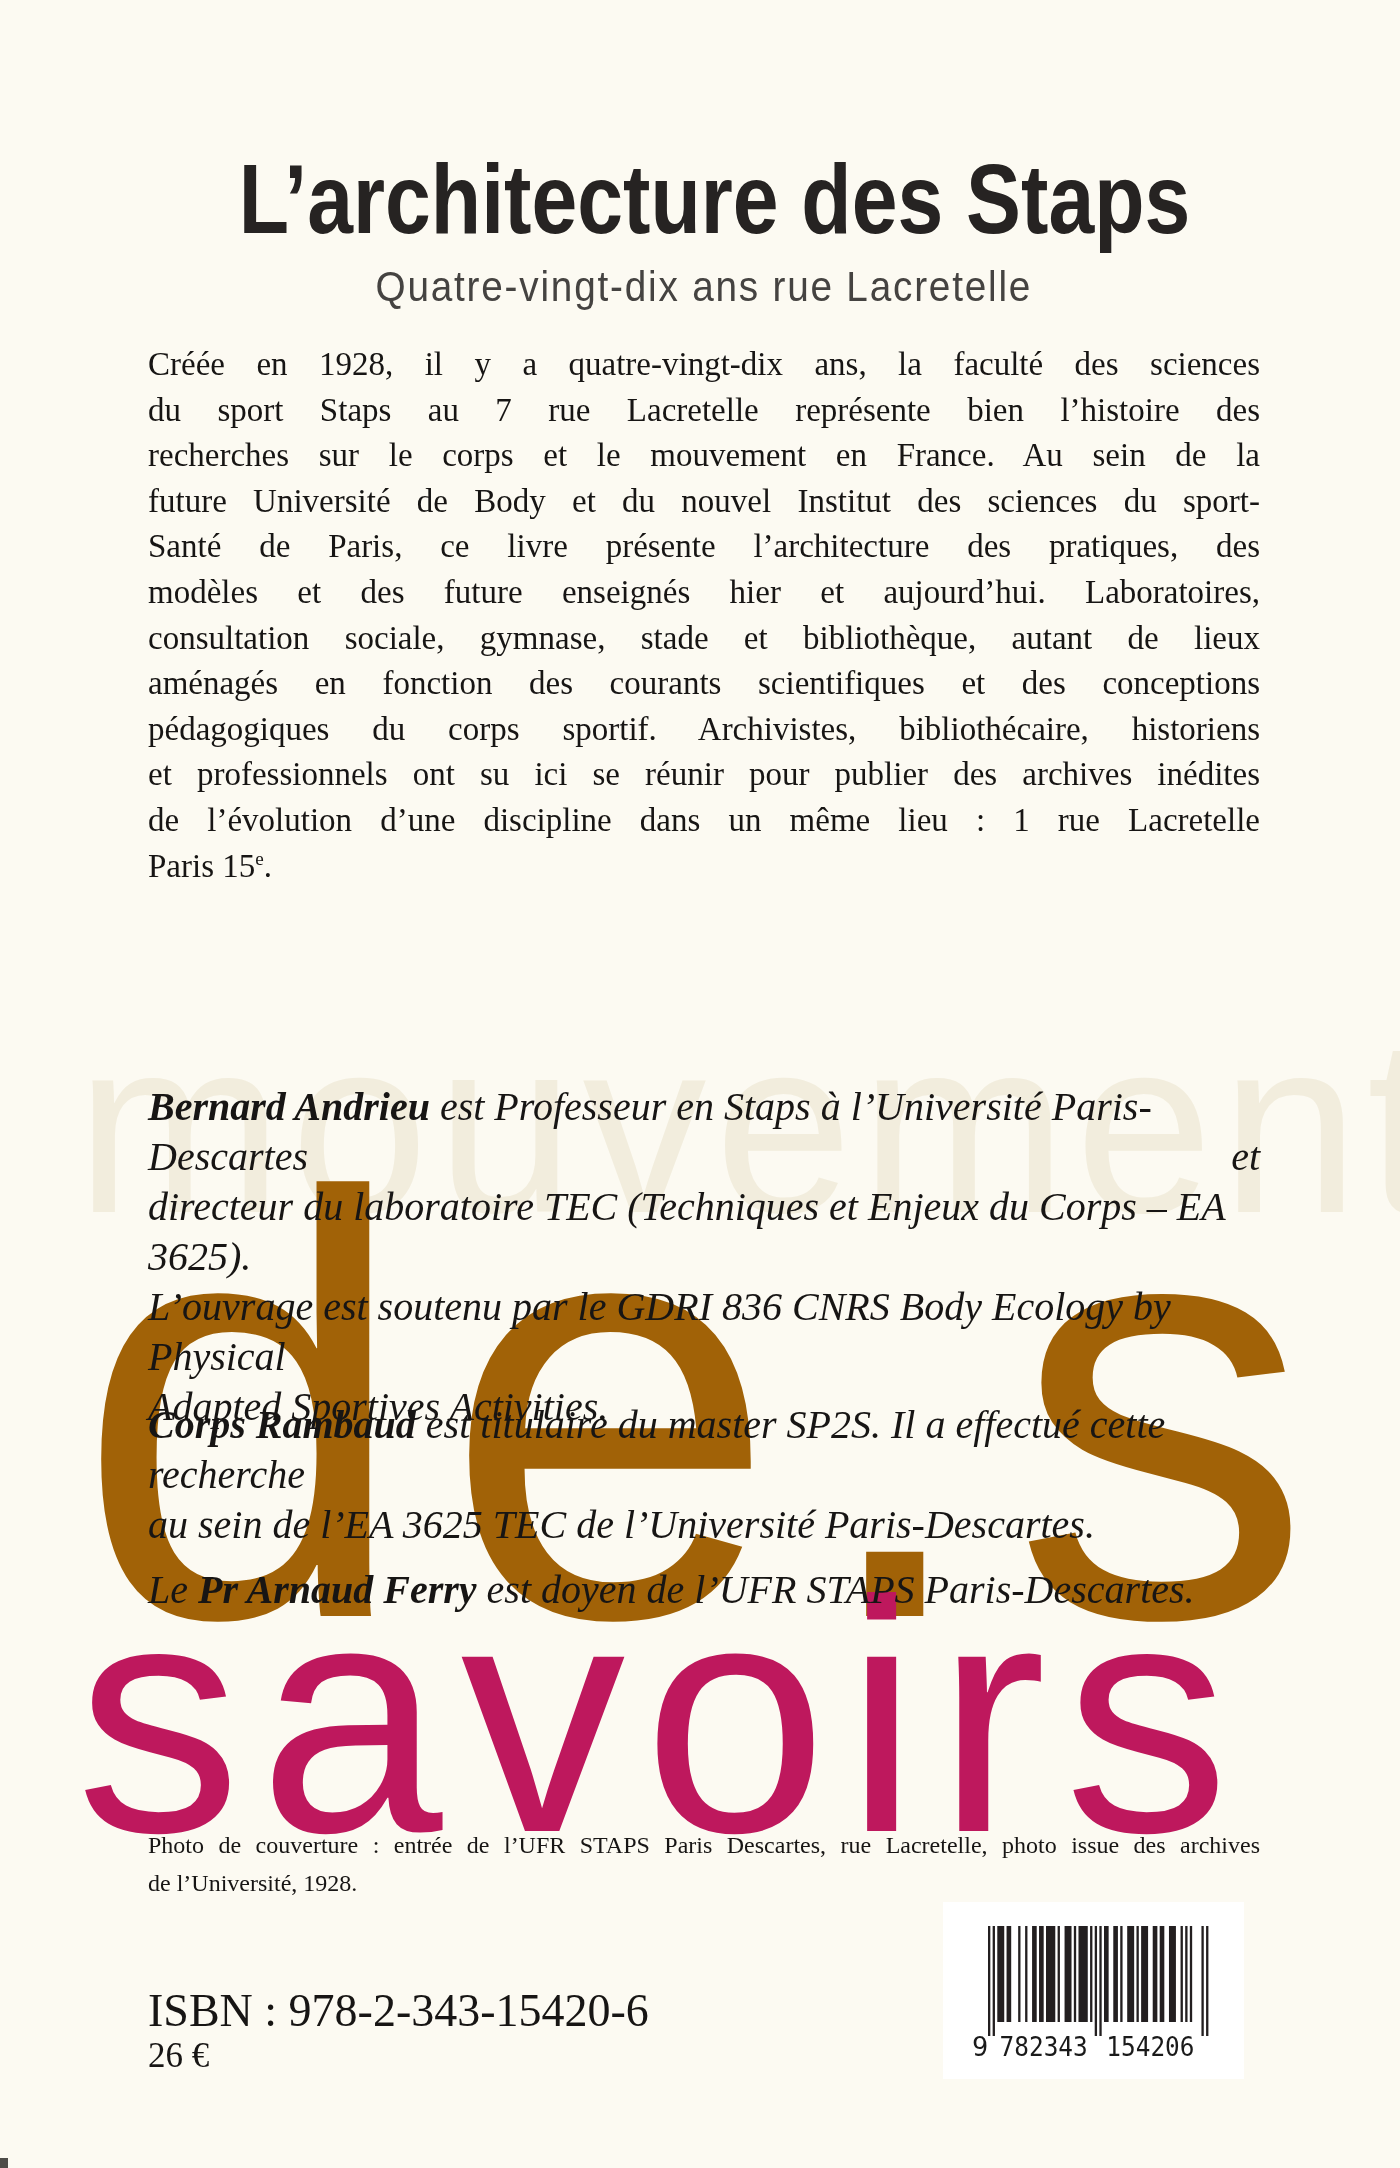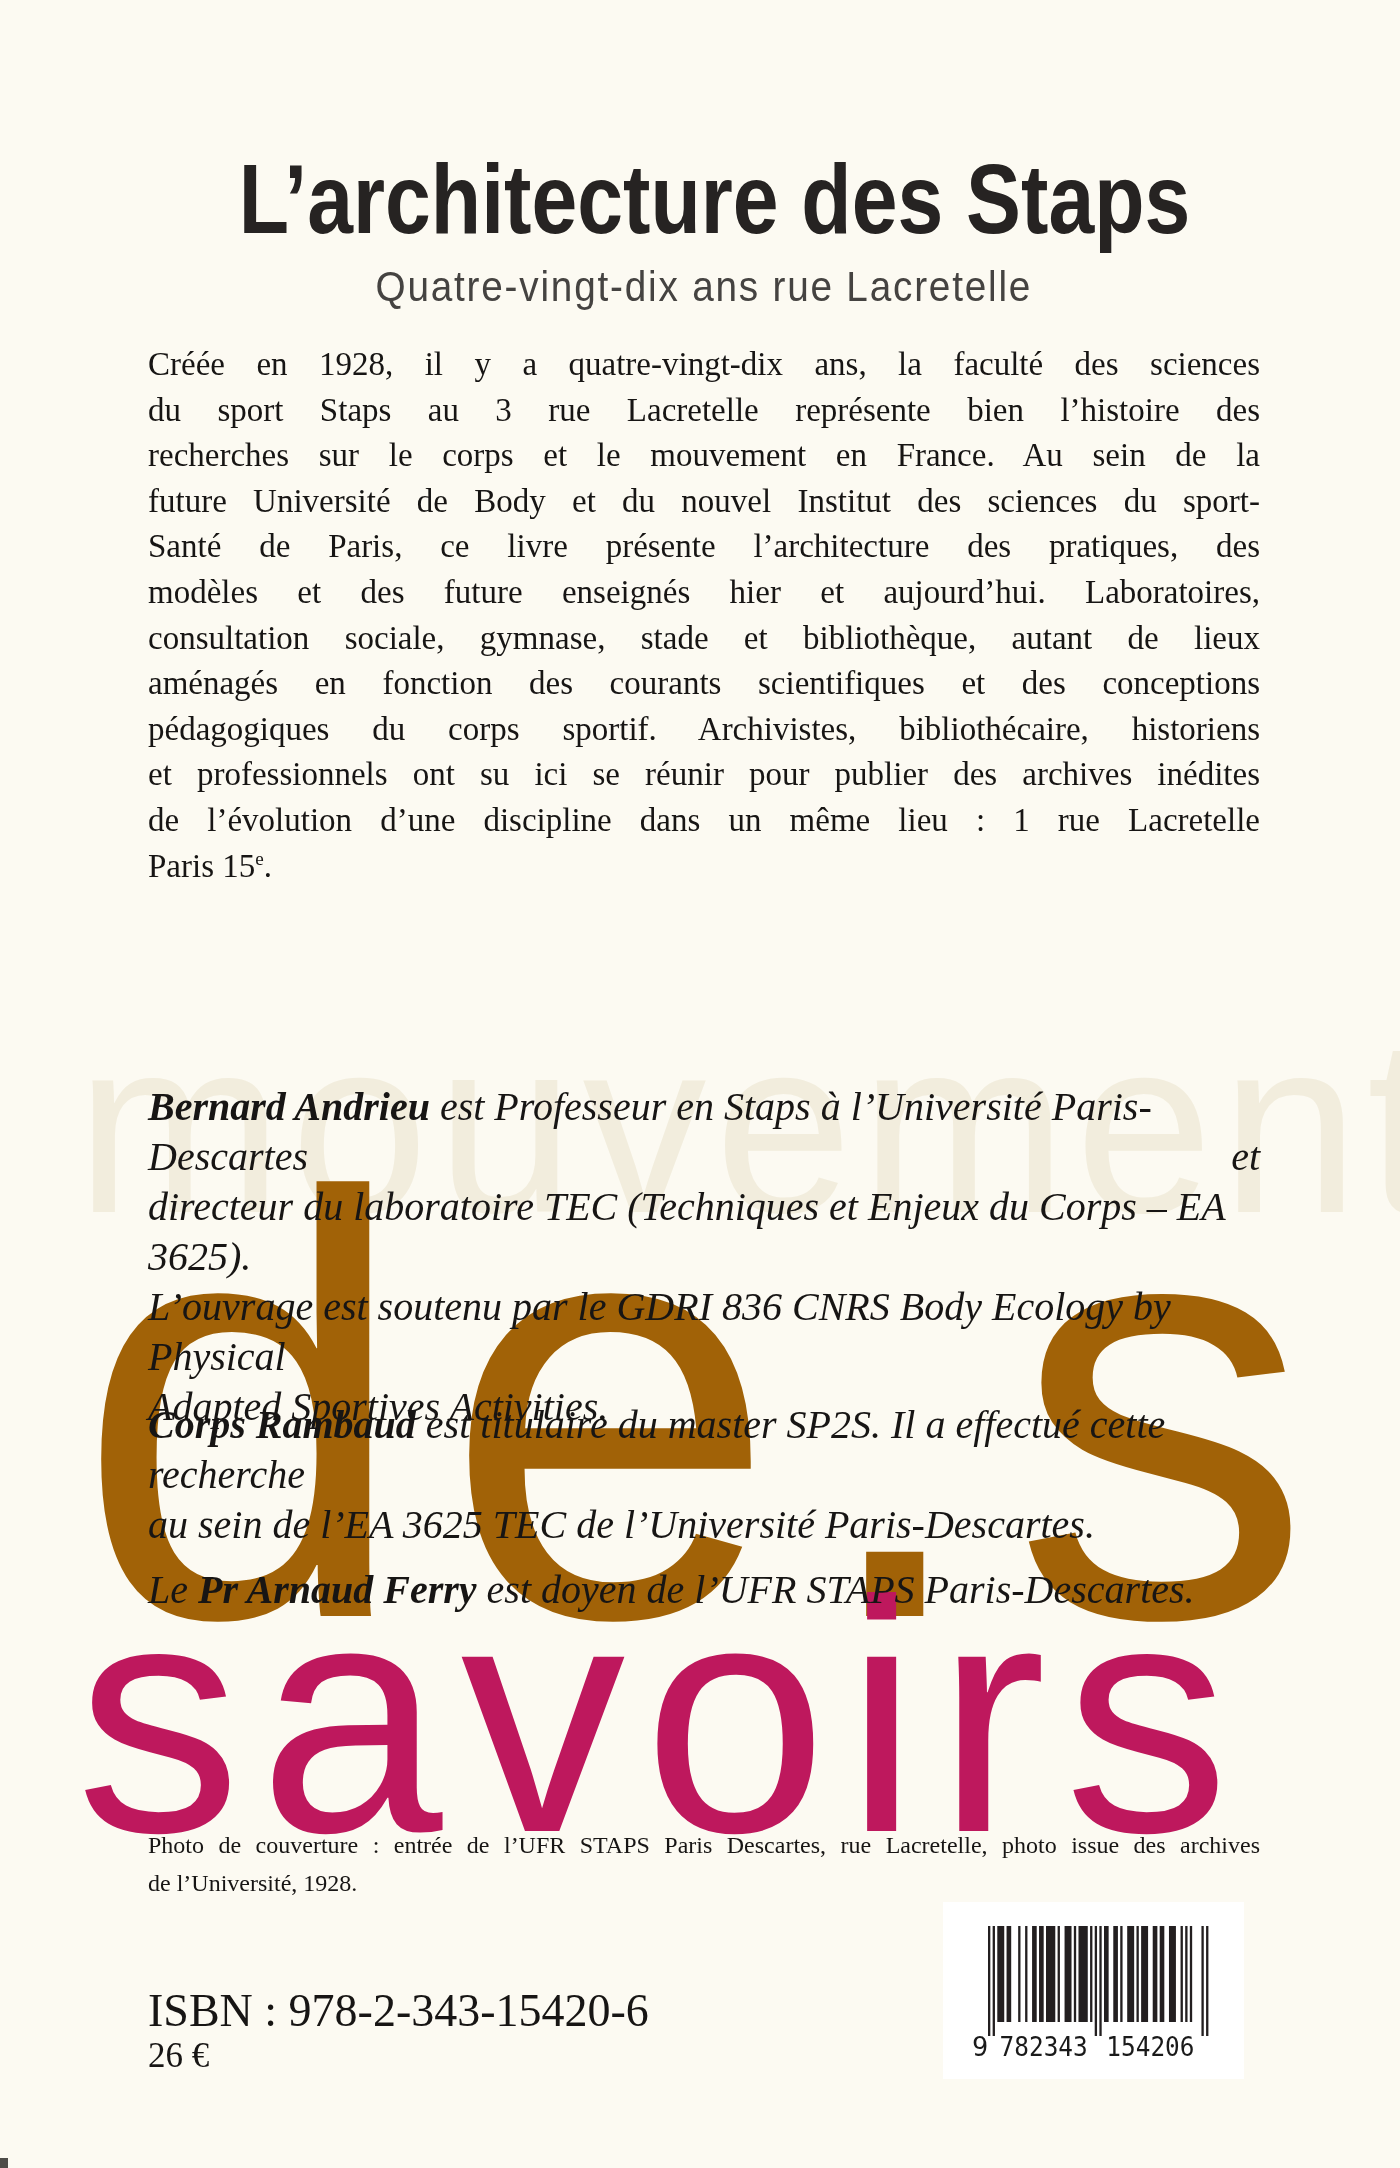--- a/index.html
+++ b/index.html
@@ -79,21 +79,21 @@
 
   <div class="col" id="title-block">
     <span id="book-title">L’architecture des Staps</span>
   </div>
   <div class="col" id="subtitle-block">
     <span id="book-subtitle">Quatre-vingt-dix ans rue Lacretelle</span>
   </div>
 
   <div class="col" id="synopsis">
       <div class="line jl"><span>Créée en 1928, il y a quatre-vingt-dix ans, la faculté des sciences</span></div>
-      <div class="line jl"><span>du sport Staps au 3 rue Lacretelle représente bien l’histoire des</span></div>
+      <div class="line jl"><span>du sport Staps au 7 rue Lacretelle représente bien l’histoire des</span></div>
       <div class="line jl"><span>recherches sur le corps et le mouvement en France. Au sein de la</span></div>
       <div class="line jl"><span>future Université de Body et du nouvel Institut des sciences du sport-</span></div>
       <div class="line jl"><span>Santé de Paris, ce livre présente l’architecture des pratiques, des</span></div>
       <div class="line jl"><span>modèles et des future enseignés hier et aujourd’hui. Laboratoires,</span></div>
       <div class="line jl"><span>consultation sociale, gymnase, stade et bibliothèque, autant de lieux</span></div>
       <div class="line jl"><span>aménagés en fonction des courants scientifiques et des conceptions</span></div>
       <div class="line jl"><span>pédagogiques du corps sportif. Archivistes, bibliothécaire, historiens</span></div>
       <div class="line jl"><span>et professionnels ont su ici se réunir pour publier des archives inédites</span></div>
       <div class="line jl"><span>de l’évolution d’une discipline dans un même lieu : 1 rue Lacretelle</span></div>
       <div class="line"><span>Paris 15</span><sup>e</sup><span>.</span></div>

